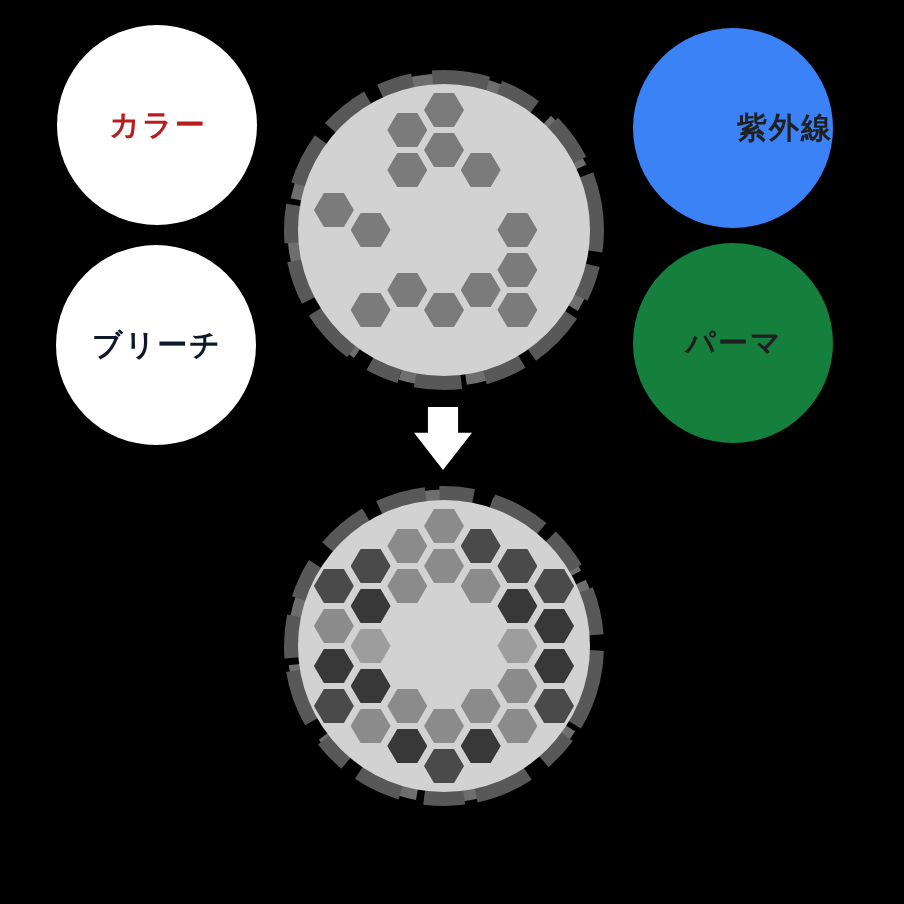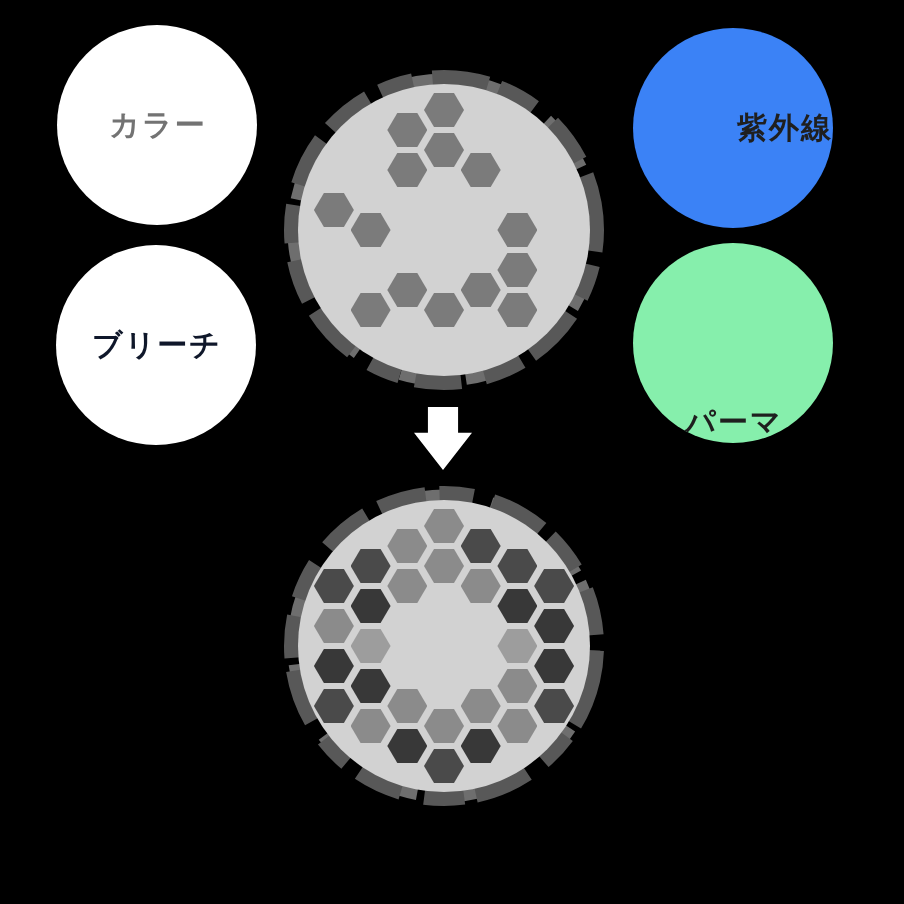--- a/index.html
+++ b/index.html
@@ -83,29 +83,29 @@
     height: 63px;
     clip-path: polygon(24% 0%, 76% 0%, 76% 41%, 100% 41%, 50% 100%, 0% 41%, 24% 41%);
   }
 </style>
 </head>
 <body style="background: rgb(0, 0, 0);">
 
 <div class="canvas">
 
   <div class="factor factor--color" style="background: rgb(255, 255, 255);">
-    <span class="factor-label" style="color: #737373;">カラー</span>
+    <span class="factor-label" style="color: #b91c1c;">カラー</span>
   </div>
   <div class="factor factor--uv" style="background: #3b82f6; justify-content: flex-end;">
     <span class="factor-label" style="color: rgb(31, 31, 31);">紫外線</span>
   </div>
   <div class="factor factor--bleach" style="background: rgb(255, 255, 255);">
     <span class="factor-label" style="color: #0f172a;">ブリーチ</span>
   </div>
-  <div class="factor factor--perm" style="background: #86efac; align-items: flex-end;">
+  <div class="factor factor--perm" style="background: #15803d;">
     <span class="factor-label" style="color: rgb(31, 31, 31);">パーマ</span>
   </div>
 
   <div class="strand strand--damaged">
     <svg width="340" height="340" viewBox="0 0 340 340">
       <circle class="ring ring--light" cx="170" cy="170" r="150" style="stroke: rgb(110, 110, 110);"></circle>
       <circle class="ring ring--dark" cx="170" cy="170" r="152" style="stroke: rgb(88, 88, 88);"></circle>
       <circle class="strand-fill" cx="170" cy="170" r="146" style="fill: rgb(210, 210, 210);"></circle>
     </svg>
   <div class="hex" style="left: 150px; top: 33px; background: rgb(123, 123, 123);"></div>

